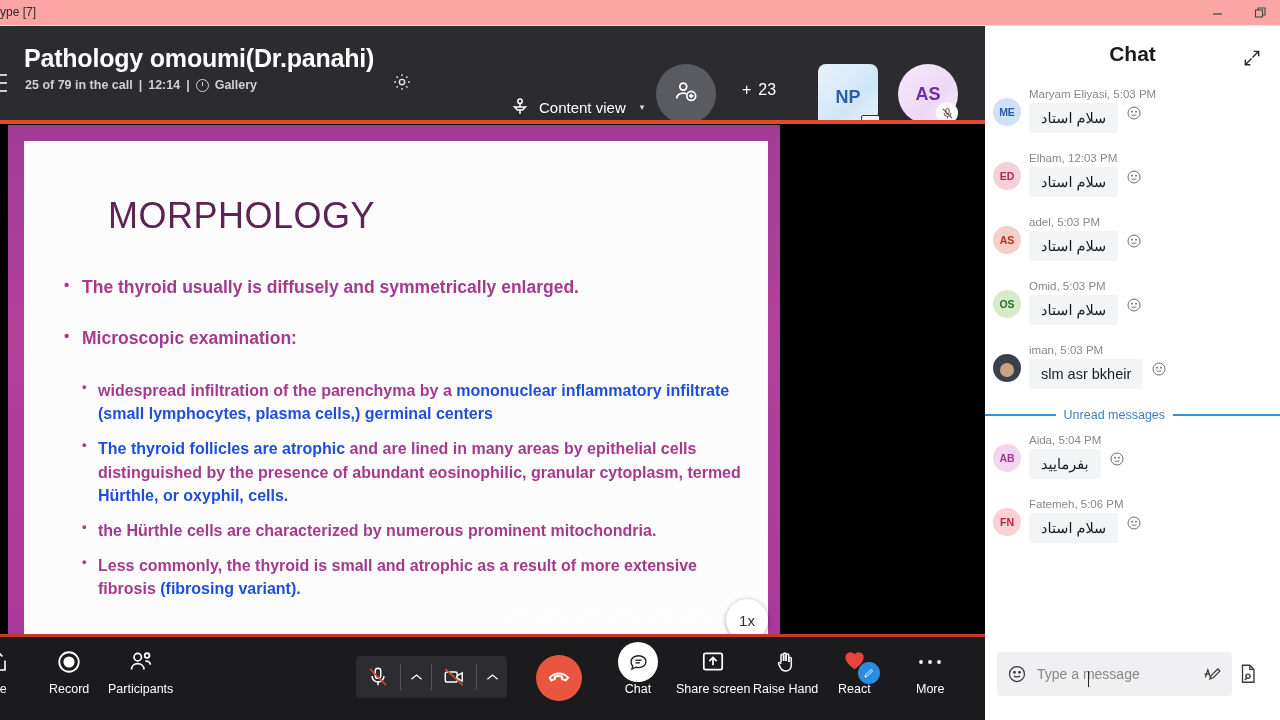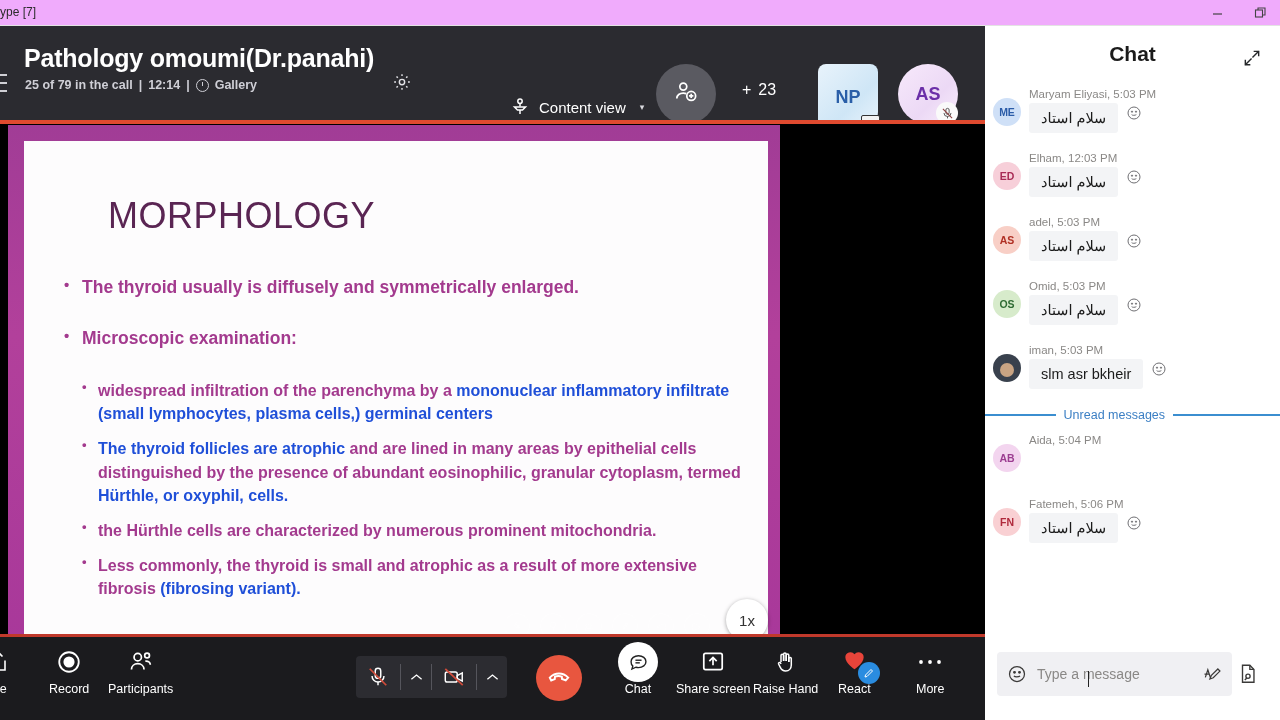--- a/index.html
+++ b/index.html
@@ -6,21 +6,21 @@
   html, body {
     width: 1280px; height: 720px; overflow: hidden;
     font-family: "Liberation Sans", sans-serif;
     background: #ffffff;
   }
   #root { position: relative; width: 1280px; height: 720px; overflow: hidden; }
 
   
   .titlebar {
     position: absolute; left: 0; top: 0; width: 1280px; height: 26px;
-    background: #f0abfc; border-bottom: 1px solid #e3e3e3;
+    background: #fca5a5; border-bottom: 1px solid #e3e3e3;
   }
   .titlebar-text {
     position: absolute; left: 0; top: 5px; font-size: 12px; color: #2b2b2b;
     white-space: nowrap;
   }
   .win-btns { position: absolute; right: 10px; top: 0; height: 26px; display: flex; align-items: center; gap: 26px; }
   .win-btn { width: 18px; height: 18px; display: flex; align-items: center; justify-content: center; color: #444; }
 
   
   .meet {
@@ -558,20 +558,31 @@
 
       <div class="unread">
         <span class="ln"></span>
         <span class="lb">Unread messages</span>
         <span class="ln right"></span>
       </div>
 
       <div class="msg">
         <span class="av" style="background:#f3d5ef;color:#9c3d91;">AB</span>
         <div class="meta">Aida, 5:04 PM</div>
+        <div class="bubble-row">
+          <div class="bubble rtl">بفرمایید</div>
+          <span class="smile">
+            <svg width="16" height="16" viewBox="0 0 24 24" fill="none" stroke="#6f6f73" stroke-width="1.5">
+              <circle cx="12" cy="12" r="9"></circle>
+                <circle cx="9" cy="10" r=".9" fill="#6f6f73"></circle>
+                <circle cx="15" cy="10" r=".9" fill="#6f6f73"></circle>
+              <path d="M8.5 14.5c1 1.3 5 1.3 7 0"></path>
+            </svg>
+          </span>
+        </div>
       </div>
 
       <div class="msg">
         <span class="av" style="background:#f9d0d3;color:#b02a3c;">FN</span>
         <div class="meta">Fatemeh, 5:06 PM</div>
         <div class="bubble-row">
           <div class="bubble rtl">سلام استاد</div>
           <span class="smile">
             <svg width="16" height="16" viewBox="0 0 24 24" fill="none" stroke="#6f6f73" stroke-width="1.5">
               <circle cx="12" cy="12" r="9"></circle>

